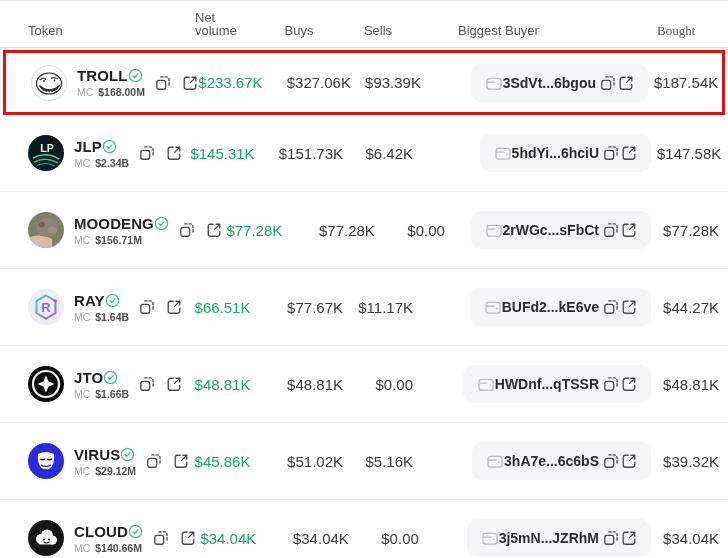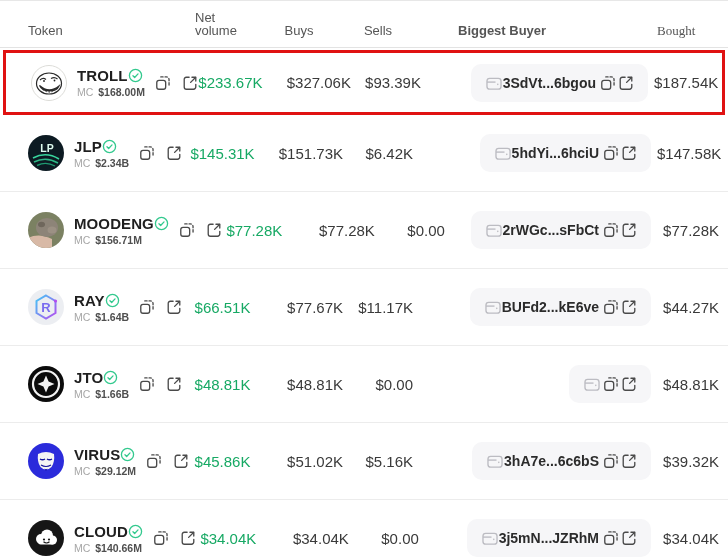--- a/index.html
+++ b/index.html
@@ -25,21 +25,21 @@
   .hrow,.row{display:flex;align-items:center;}
   .hrow{
     height:48px;border-top:1px solid #e7e7e7;border-bottom:1px solid #e3e3e3;
     padding:0 9px 9px 28px;align-items:flex-end;
     color:var(--text-gray);font-size:13px;line-height:1.05;
   }
   .h-token{min-width:162px;}
   .h-net{width:65px;padding-left:5px;}
   .h-buys{width:88px;text-align:center;}
   .h-sells{width:70px;text-align:center;}
-  .h-buyer{flex:1;padding-left:45px;font-weight:bold;}
+  .h-buyer{flex:1;padding-left:45px;}
   .h-bought{width:62px;margin-left:6px;font-family:Liberation Serif, serif;}
   .row{
     height:77px;border-bottom:1px solid var(--divider);
     padding:0 9px 0 28px;background:#fff;
   }
   .row.highlighted{
     border:3px solid var(--highlight);
     margin:2px 3px 0 3px;height:65px;
     padding:0 6px 0 25px;
   }
@@ -417,20 +417,21 @@
     <div class="cell-num cell-sells">$0.00</div>
     <div class="cell-buyer">
       <span class="buyer-pill">
         <span class="wallet-ic">
               <svg viewBox="0 0 20 20" width="18" height="18" fill="none" stroke="#bcbcc2" stroke-width="1.5" stroke-linejoin="round">
                 <rect x="2.2" y="4.8" width="15.6" height="12" rx="3"></rect>
                 <path d="M2.2 9 h9.5"></path>
                 <circle cx="14.2" cy="11.5" r="0.9" fill="#bcbcc2" stroke="none"></circle>
               </svg>
             </span>
+        <span class="buyer-address">HWDnf...qTSSR</span>
         <span class="icon-btn">
               <svg viewBox="0 0 18 18" width="16" height="16" fill="none" stroke="currentColor" stroke-width="1.5" stroke-linecap="round">
                 <rect x="2" y="6" width="10" height="10" rx="2.5"></rect>
                 <path d="M6.5 2.2 h6.3 a3 3 0 0 1 3 3 v6.3" stroke-dasharray="2.6 2.2"></path>
               </svg>
             </span>
         <span class="icon-btn">
               <svg viewBox="0 0 18 18" width="16" height="16" fill="none" stroke="currentColor" stroke-width="1.5" stroke-linecap="round" stroke-linejoin="round">
                 <path d="M11.2 2.5h4.3v4.3"></path>
                 <path d="M15.2 2.8 L9.7 8.3"></path>

